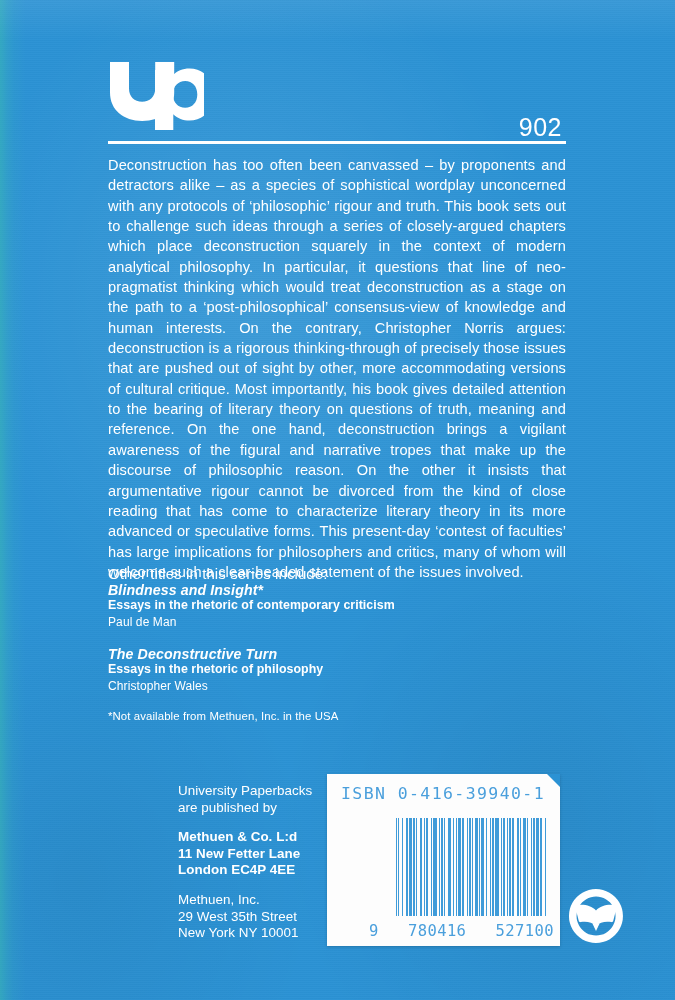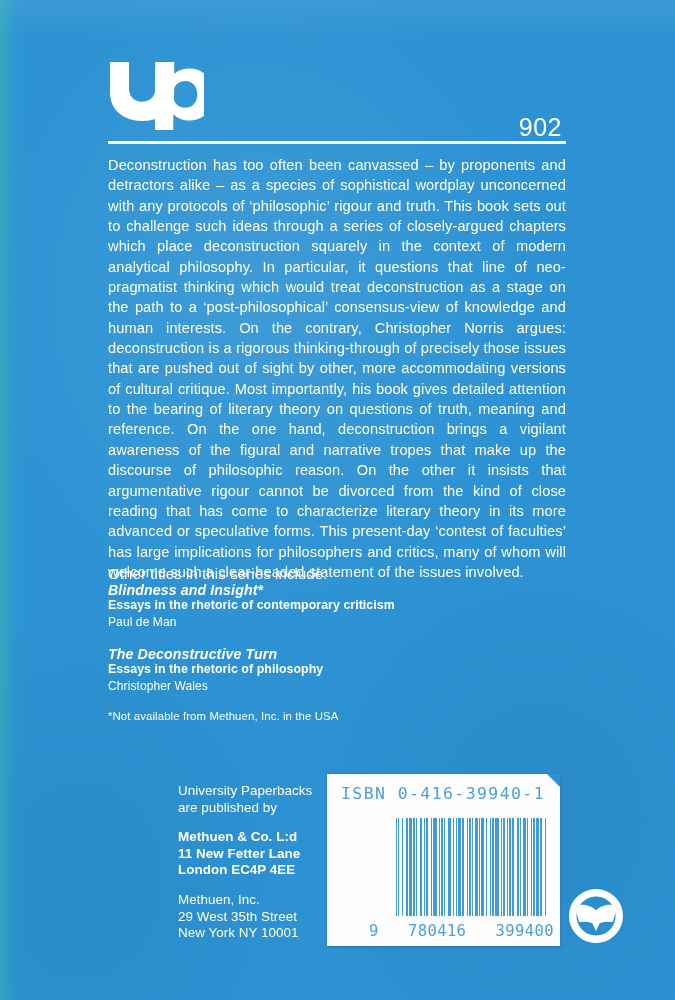--- a/index.html
+++ b/index.html
@@ -377,21 +377,21 @@
           <i style="width: 3.23404px; background: rgb(63, 155, 217);"></i>
           <i style="width: 1.07801px; background: transparent;"></i>
           <i style="width: 2.15603px; background: rgb(63, 155, 217);"></i>
           <i style="width: 2.15603px; background: transparent;"></i>
           <i style="width: 1.07801px; background: rgb(63, 155, 217);"></i>
           <i style="width: 1.07801px; background: transparent;"></i>
         </div>
       <div class="ean-digits">
         <span>9</span>
         <span>780416</span>
-        <span>399400</span>
+        <span>527100</span>
       </div>
     </div>
 
     <div class="colophon">
       <svg viewBox="0 0 58 56" width="58" height="56" aria-hidden="true">
         <path d="M29 1 a27 27 0 1 1 -0.1 0 Z M29 8.5 a19.5 19.5 0 1 0 0.1 0 Z" fill="#ffffff"></path>
         <path d="M29 22.5 c-4.6 -5.2 -12.4 -6.6 -19.6 -5.3 c-0.9 0.2 -1.4 0.9 -1.2 1.7
                  l3.6 14.1 c0.2 0.8 1 1.3 1.9 1.1 c5.5 -1 11.3 -0.1 15.3 3.6 Z" fill="#ffffff"></path>
         <path d="M29 22.5 c4.6 -5.2 12.4 -6.6 19.6 -5.3 c0.9 0.2 1.4 0.9 1.2 1.7
                  l-3.6 14.1 c-0.2 0.8 -1 1.3 -1.9 1.1 c-5.5 -1 -11.3 -0.1 -15.3 3.6 Z" fill="#ffffff"></path>

